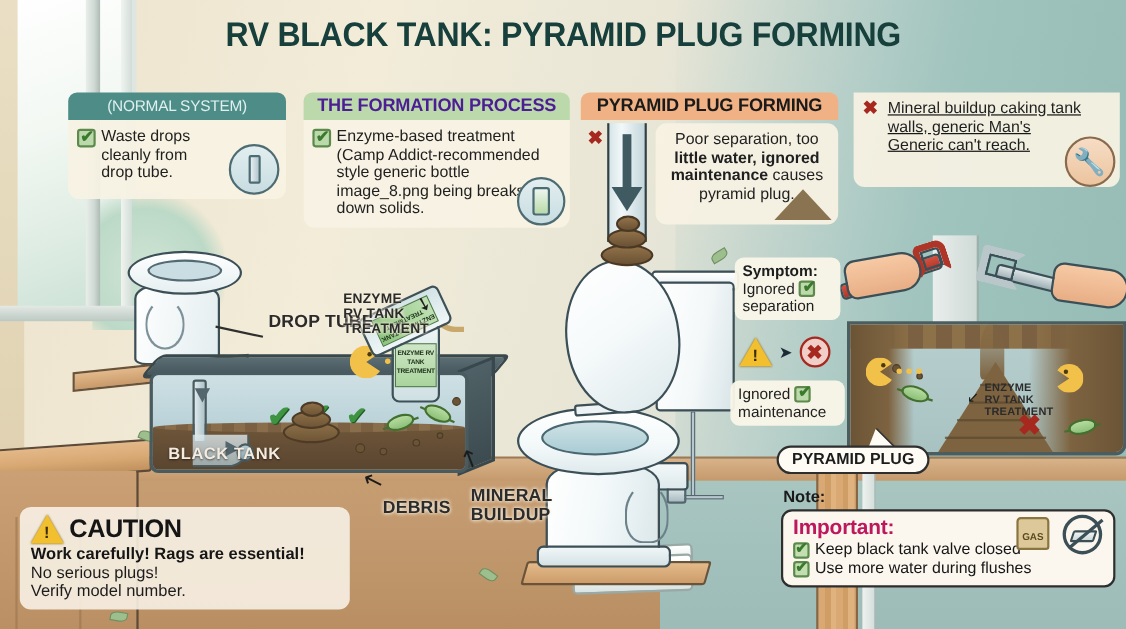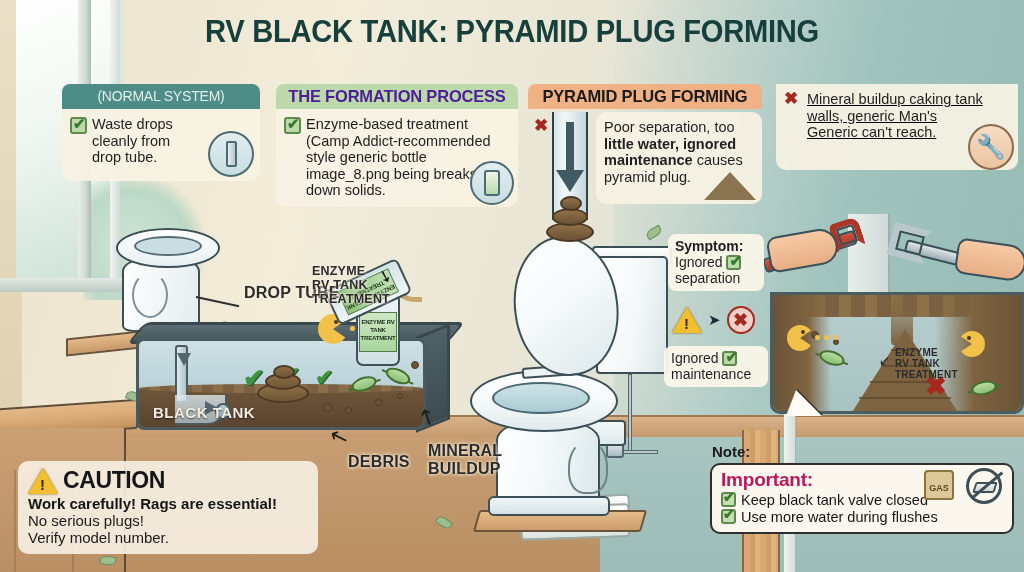--- a/index.html
+++ b/index.html
@@ -537,21 +537,21 @@
   
   .note-label {
     position: absolute; left: 712px; top: 443px; font-size: 15px; font-weight: bold; color: #1a1a1a;
   }
   .important-box {
     position: absolute; left: 710px; top: 463px; width: 304px;
     background: #fbf7ee; border: 2.5px solid #2e2e2e; border-radius: 10px;
     padding: 4px 9px 7px;
   }
   .imp-title { font-size: 19px; font-weight: bold; color: #be185d; letter-spacing: -.2px; }
-  .imp-row { display: flex; align-items: flex-start; gap: 5px; margin-top: 1px; }
+  .imp-row { display: flex; align-items: flex-end; gap: 5px; margin-top: 1px; }
   .imp-row .txt { font-size: 14.5px; color: #161616; }
   .imp-cb {
     flex:none; width: 15px; height: 15px; background: #c3dfb2;
     border: 2px solid #5d8a4c; border-radius: 3px; position: relative;
   }
   .imp-cb::after { content:"✔"; position:absolute; left:0px; top:-5px; font-size:14px; color:#3b7a2d; font-weight:bold; }
   .gas-icon {
     position: absolute; right: 58px; top: 5px; width: 30px; height: 30px;
     background: #ddc89a; border: 2px solid #8a7440; border-radius: 4px 4px 3px 3px;
     font-size: 9px; font-weight: bold; color: #5a4a20; text-align: center; line-height: 32px;
@@ -721,20 +721,23 @@
       <div class="pac" style="left:186px;top:36px;width:26px;height:26px;transform:scaleX(-1);">
         <div class="pac-eye" style="left:14px;top:5px;"></div>
       </div>
       <div style="position:absolute;left:152px;top:76px;font-size:26px;color:#a6281f;font-weight:bold;">✖</div>
       <div class="anno" style="left:122px;top:52px;font-size:10px;line-height:11px;text-align:left;">ENZYME<br>RV TANK<br>TREATMENT</div>
       <div style="position:absolute;left:106px;top:58px;font-size:13px;color:#1c1c1c;">↙</div>
     </div>
   </div>
 
   <div class="callout-tail" style="left:786px;top:390px;"></div>
+  <div class="callout" style="left:706px;top:405px;">
+    <span>PYRAMID PLUG</span>
+  </div>
 
   <div class="p3-tube"></div>
   <div class="p3-arrow-shaft"></div>
   <div class="p3-arrow-head"></div>
   <div class="p3-clog">
       <i></i>
       <i></i>
       <i></i>
     </div>
 
@@ -788,21 +791,21 @@
         <div style="width:16px;height:26px;background:linear-gradient(180deg,#eef6ee,#b9dba8);border:2px solid #4d6b72;border-radius:3px;"></div>
       </div>
     </div>
   </div>
 
   <div class="panel" style="left:528px;top:84px;width:234px;">
     <div class="panel-head" style="background:#f0b184;color:#1a1a1a;font-size:16.5px;">
       <span>PYRAMID PLUG FORMING</span>
     </div>
   </div>
-  <div class="panel-body tall" style="position:absolute;left:596px;top:112px;width:166px;min-height:92px;background:rgba(248,242,227,.93);">
+  <div class="panel-body tall" style="position:absolute;left:596px;top:112px;width:166px;min-height:92px;background:rgba(248,242,227,.93);text-align:center;">
     <div class="txt" style="font-size:14.5px;line-height:16.5px;color:#1f1f1f;">
       <span>Poor separation, too </span><b>little water, ignored maintenance</b><span> causes pyramid plug.</span>
     </div>
     <div class="pyr-small" style="right:6px;bottom:4px;"></div>
   </div>
   <div class="xb" style="position:absolute;left:534px;top:118px;"></div>
 
   <div class="panel" style="left:776px;top:84px;width:242px;">
     <div class="panel-body" style="min-height:86px;text-decoration:underline;">
       <div class="bullet">

